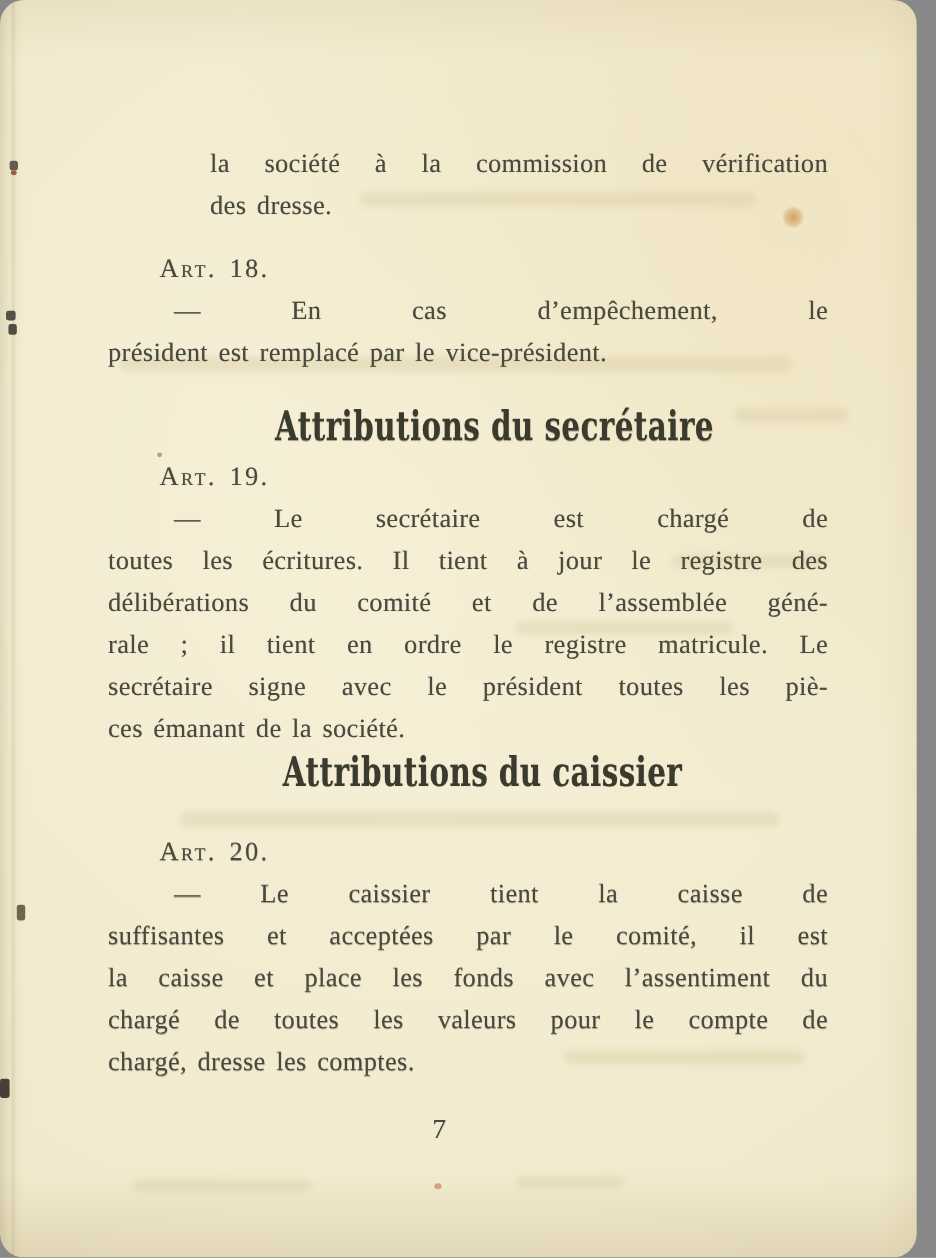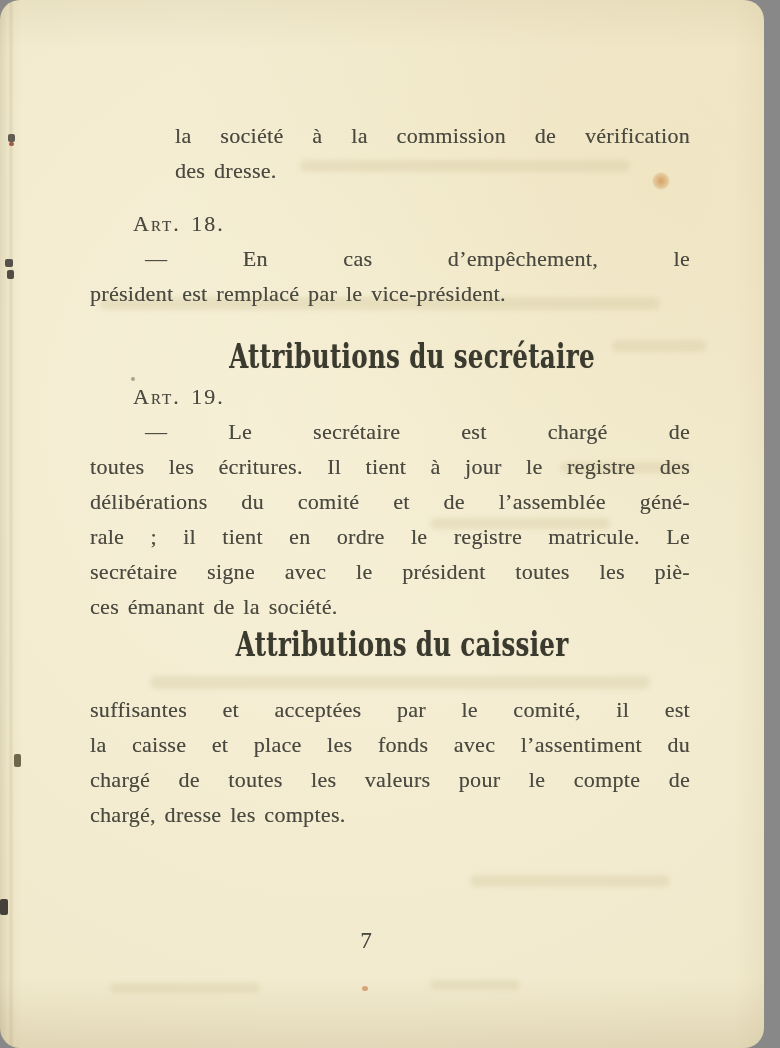--- a/index.html
+++ b/index.html
@@ -111,20 +111,24 @@
     <div class="line just">rale ; il tient en ordre le registre matricule. Le</div>
     <div class="line just">secrétaire signe avec le président toutes les piè-</div>
     <div class="line">ces émanant de la société.</div>
   </div>
 
   <div class="heading" style="top:624px;">
     <span class="heading-inner" style="left:12px;">Attributions du caissier</span>
   </div>
 
   <div class="para" style="top:692px;">
+    <div class="line first">
+      <span class="art-label">Art. 20.</span>
+      <span class="rest">— Le caissier tient la caisse de</span>
+    </div>
     <div class="line just">suffisantes et acceptées par le comité, il est</div>
     <div class="line just">la caisse et place les fonds avec l’assentiment du</div>
     <div class="line just">chargé de toutes les valeurs pour le compte de</div>
     <div class="line">chargé, dresse les comptes.</div>
   </div>
 
   <div class="folio" style="top:923px;">7</div>
 
 </div>
 

